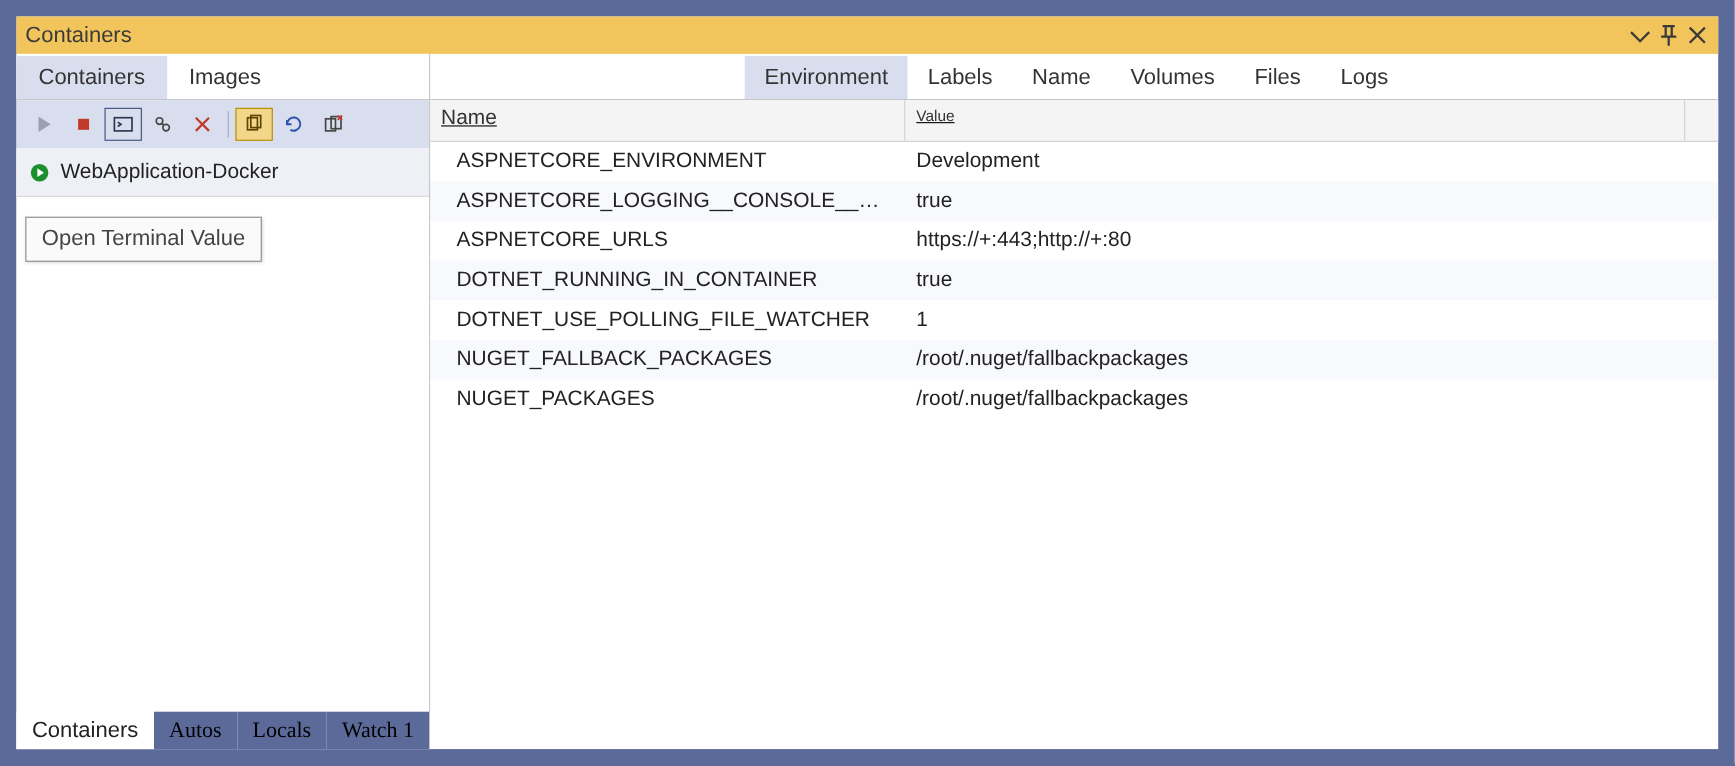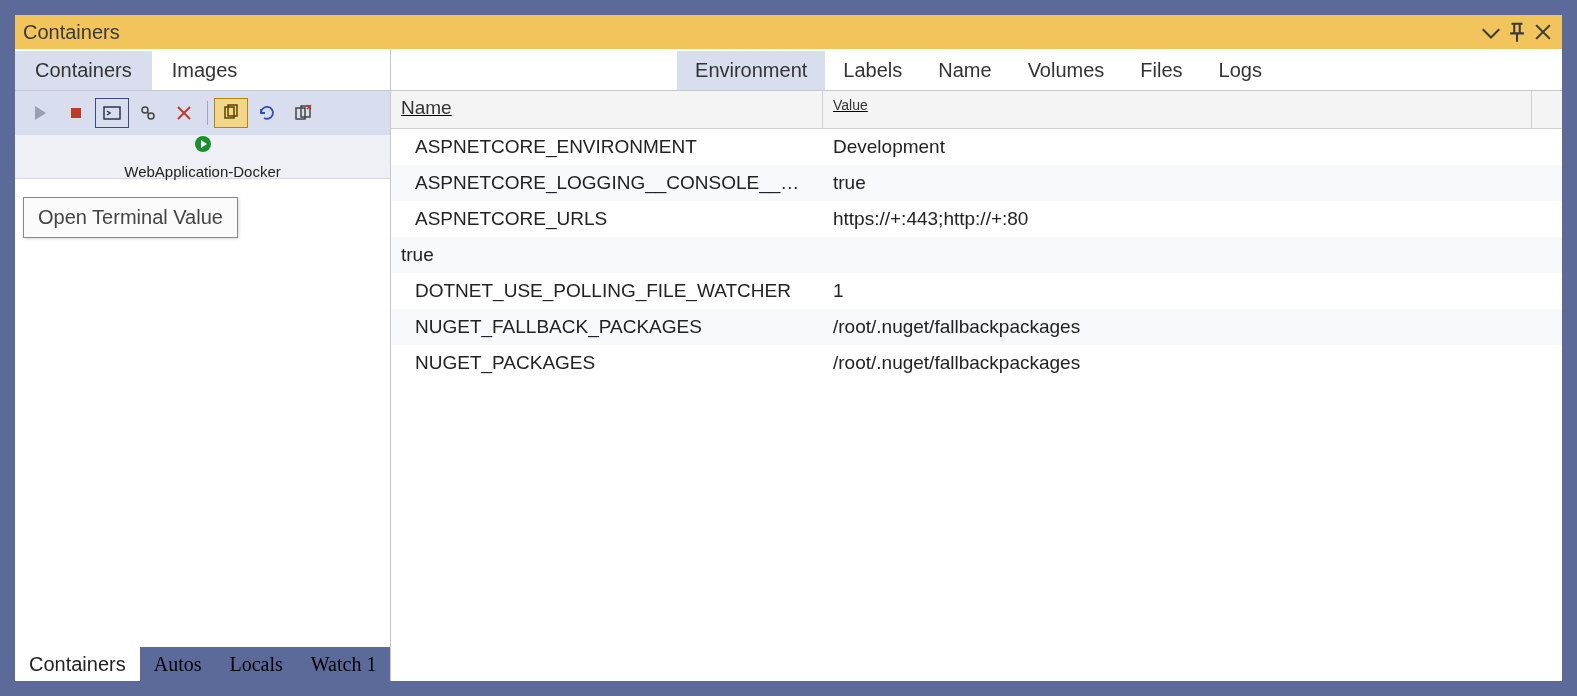--- a/index.html
+++ b/index.html
@@ -72,25 +72,24 @@
 .toolbar .sep { width: 1px; height: 24px; background: #9da6c2; margin: 0 4px; }
 .tool svg { width: 20px; height: 20px; }
 
 .container-list { flex: 1; background: #fff; }
 .container-item {
   height: 44px;
   display: flex;
   align-items: center;
   padding: 0 12px;
   gap: 10px;
-  font-size: 15px;
+  font-size: 19px;
   color: #222;
   background: #eef0f6;
   border-bottom: 1px solid #d8d8d8;
-  flex-direction: column;
 }
 .status-dot {
   width: 18px; height: 18px;
 }
 
 
 .tooltip {
   position: absolute;
   left: 8px; top: 148px;
   background: #fafafa;
@@ -291,20 +290,21 @@
           </div>
           <div class="row">
             <div class="cell-name">ASPNETCORE_LOGGING__CONSOLE__DISA…</div>
             <div class="cell-value">true</div>
           </div>
           <div class="row">
             <div class="cell-name">ASPNETCORE_URLS</div>
             <div class="cell-value">https://+:443;http://+:80</div>
           </div>
           <div class="row">
+            <div class="cell-name">DOTNET_RUNNING_IN_CONTAINER</div>
             <div class="cell-value">true</div>
           </div>
           <div class="row">
             <div class="cell-name">DOTNET_USE_POLLING_FILE_WATCHER</div>
             <div class="cell-value">1</div>
           </div>
           <div class="row">
             <div class="cell-name">NUGET_FALLBACK_PACKAGES</div>
             <div class="cell-value">/root/.nuget/fallbackpackages</div>
           </div>

